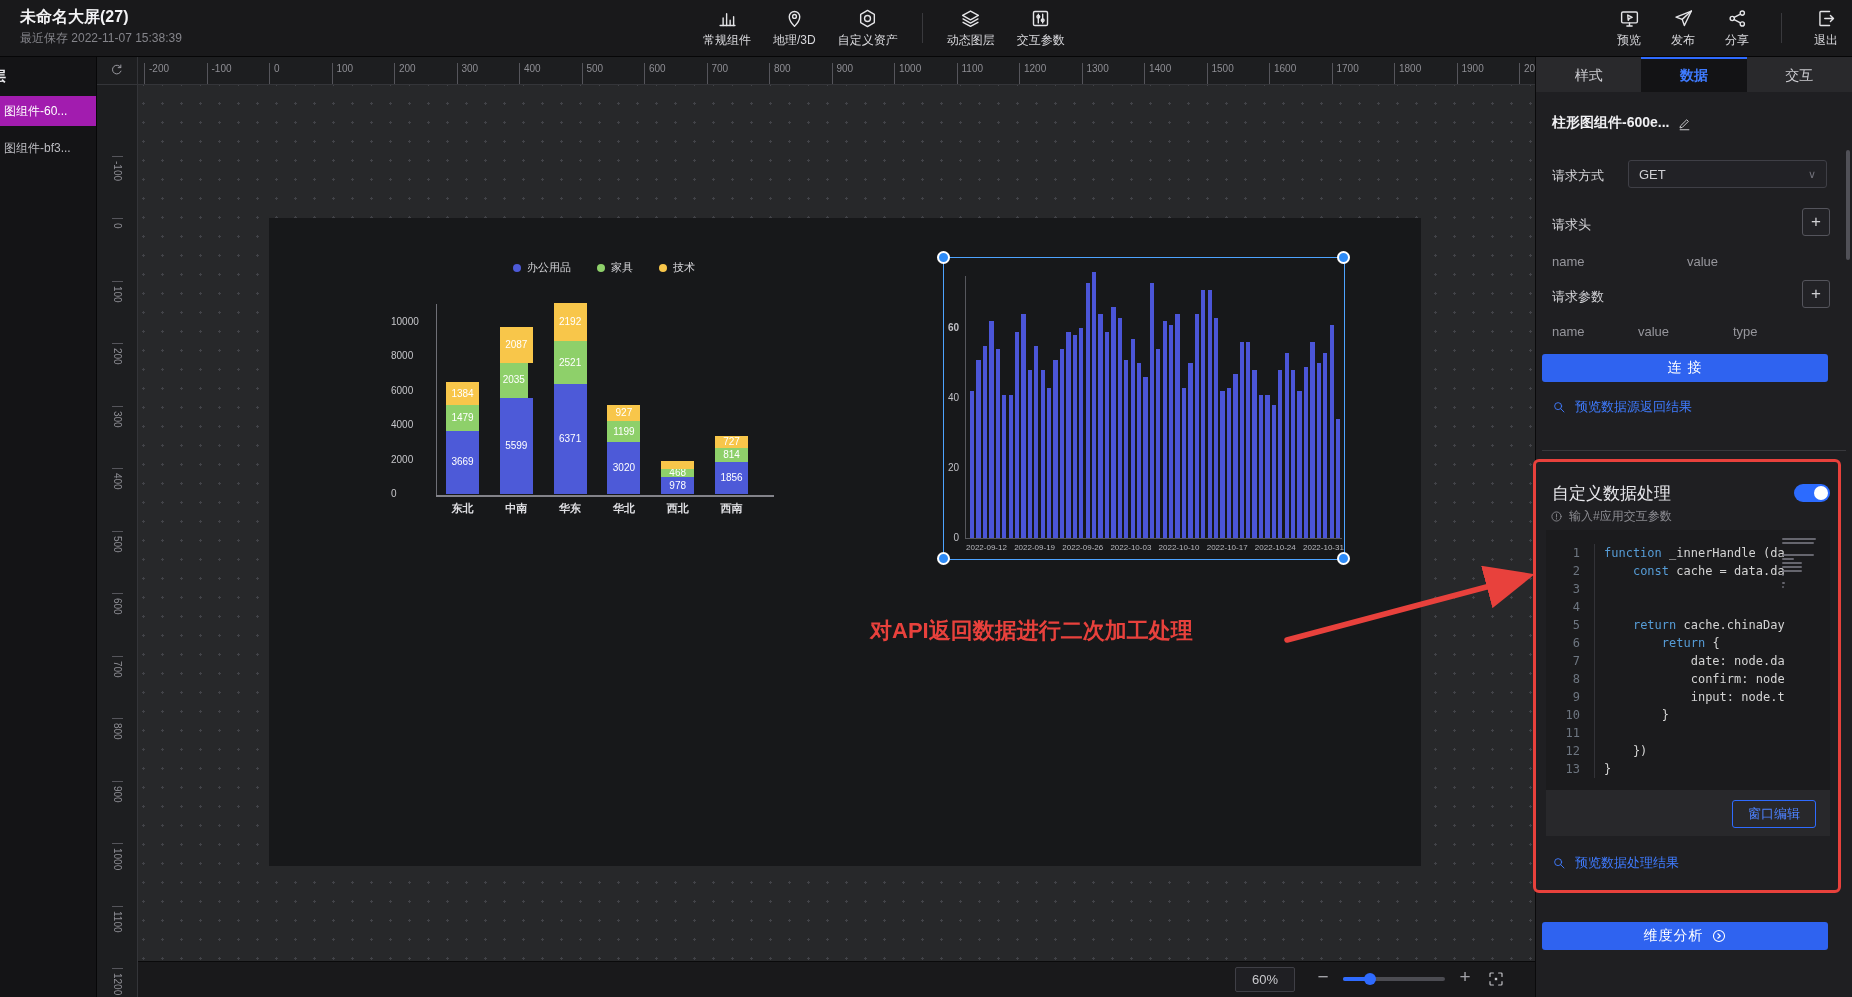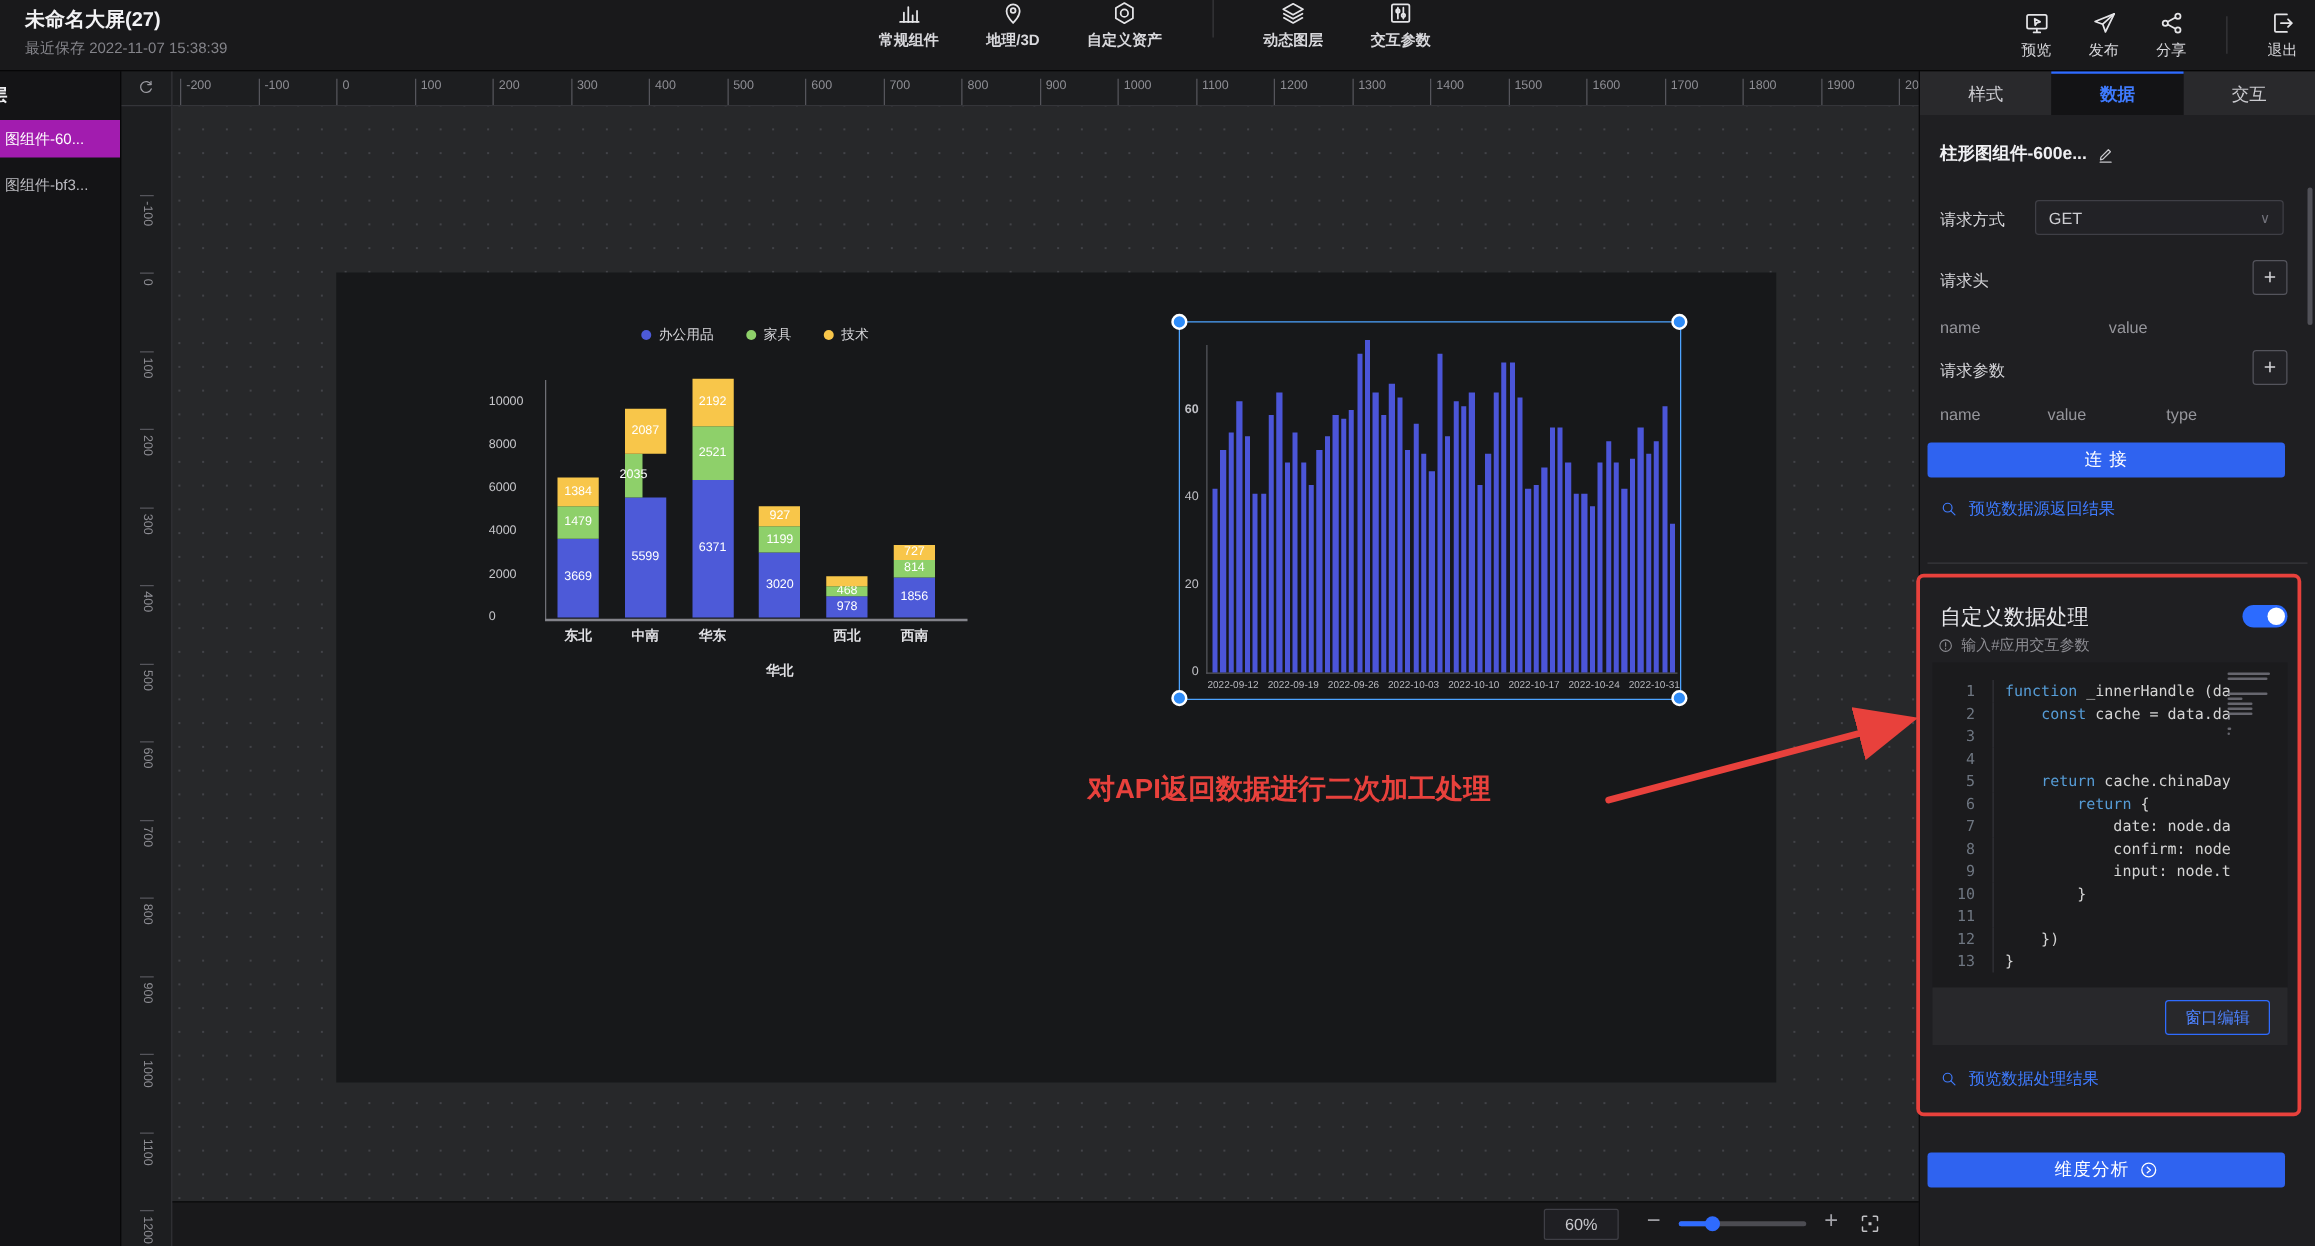--- a/index.html
+++ b/index.html
@@ -5,21 +5,21 @@
   html,body{margin:0;padding:0;background:#0c0c0d;}
   .app{position:relative;width:1852px;height:997px;overflow:hidden;background:#27282a;
        font-family:"Liberation Sans",sans-serif;color:#ddd;-webkit-font-smoothing:antialiased;}
   svg{fill:none;stroke:currentColor;stroke-width:1.6;stroke-linecap:round;stroke-linejoin:round;}
 
   
   .top{position:absolute;left:0;top:0;right:0;height:56px;background:#19191b;border-bottom:1px solid #060607;z-index:20;}
   .title-block{position:absolute;left:20px;top:8px;}
   .app-title{font-size:16px;font-weight:bold;color:#f2f2f4;line-height:18px;}
   .app-saved{font-size:12px;color:#84848a;margin-top:4px;}
-  .tools{position:absolute;left:703px;top:0;height:56px;display:flex;align-items:flex-start;gap:38px;font-weight:bold;}
+  .tools{position:absolute;left:703px;top:0;height:56px;display:flex;align-items:center;gap:22px;}
   .actions{position:absolute;right:14px;top:0;height:56px;display:flex;align-items:center;gap:30px;}
   .tbitem{display:flex;flex-direction:column;align-items:center;gap:3px;cursor:pointer;color:#e4e4e7;}
   .tbitem .ticon svg{width:21px;height:21px;display:block;}
   .tbitem .lbl{font-size:12px;color:#d8d8dc;white-space:nowrap;}
   .tbdivider{width:1px;height:30px;background:#39393d;margin:0 2px;}
 
   
   .sidebar{position:absolute;left:0;top:56px;bottom:0;width:96px;background:#141416;border-right:1px solid #070708;z-index:15;}
   .side-frag{position:absolute;top:12px;left:0;width:11px;overflow:hidden;font-weight:bold;color:#ececef;font-size:14px;}
   .side-frag span{display:block;margin-left:-8px;white-space:nowrap;}
@@ -307,21 +307,21 @@
           <div class="seg" style="left: 177px; top: 187.454px; width: 33px; height: 25.4388px; background: rgb(142, 208, 106);">
             <span>1479</span>
           </div>
           <div class="seg" style="left: 177px; top: 163.65px; width: 33px; height: 23.8048px; background: rgb(248, 198, 74);">
             <span>1384</span>
           </div>
           <div class="xcat" style="left: 166.5px; top: 283px;">东北</div>
           <div class="seg" style="left: 230.8px; top: 179.697px; width: 33px; height: 96.3028px; background: rgb(77, 90, 216);">
             <span>5599</span>
           </div>
-          <div class="seg" style="left: 230.8px; top: 144.695px; width: 14px; height: 35.002px; background: rgb(142, 208, 106);">
+          <div class="seg" style="left: 230.8px; top: 144.695px; width: 28px; height: 35.002px; background: rgb(142, 208, 106);">
             <span>2035</span>
           </div>
           <div class="seg" style="left: 230.8px; top: 108.799px; width: 33px; height: 35.8964px; background: rgb(248, 198, 74);">
             <span>2087</span>
           </div>
           <div class="xcat" style="left: 220.3px; top: 283px;">中南</div>
           <div class="seg" style="left: 284.6px; top: 166.419px; width: 33px; height: 109.581px; background: rgb(77, 90, 216);">
             <span>6371</span>
           </div>
           <div class="seg" style="left: 284.6px; top: 123.058px; width: 33px; height: 43.3612px; background: rgb(142, 208, 106);">
@@ -333,21 +333,21 @@
           <div class="xcat" style="left: 274.1px; top: 283px;">华东</div>
           <div class="seg" style="left: 338.4px; top: 224.056px; width: 33px; height: 51.944px; background: rgb(77, 90, 216);">
             <span>3020</span>
           </div>
           <div class="seg" style="left: 338.4px; top: 203.433px; width: 33px; height: 20.6228px; background: rgb(142, 208, 106);">
             <span>1199</span>
           </div>
           <div class="seg" style="left: 338.4px; top: 187.489px; width: 33px; height: 15.9444px; background: rgb(248, 198, 74);">
             <span>927</span>
           </div>
-          <div class="xcat" style="left: 327.9px; top: 283px; margin-top: 28px;">华北</div>
+          <div class="xcat" style="left: 327.9px; top: 283px;">华北</div>
           <div class="seg" style="left: 392.2px; top: 259.178px; width: 33px; height: 16.8216px; background: rgb(77, 90, 216);">
             <span>978</span>
           </div>
           <div class="seg" style="left: 392.2px; top: 251.129px; width: 33px; height: 8.0496px; background: rgb(142, 208, 106);">
             <span>468</span>
           </div>
           <div class="seg" style="left: 392.2px; top: 243.045px; width: 33px; height: 8.084px; background: rgb(248, 198, 74);"></div>
           <div class="xcat" style="left: 381.7px; top: 283px;">西北</div>
           <div class="seg" style="left: 446px; top: 244.077px; width: 33px; height: 31.9232px; background: rgb(77, 90, 216);">
             <span>1856</span>

